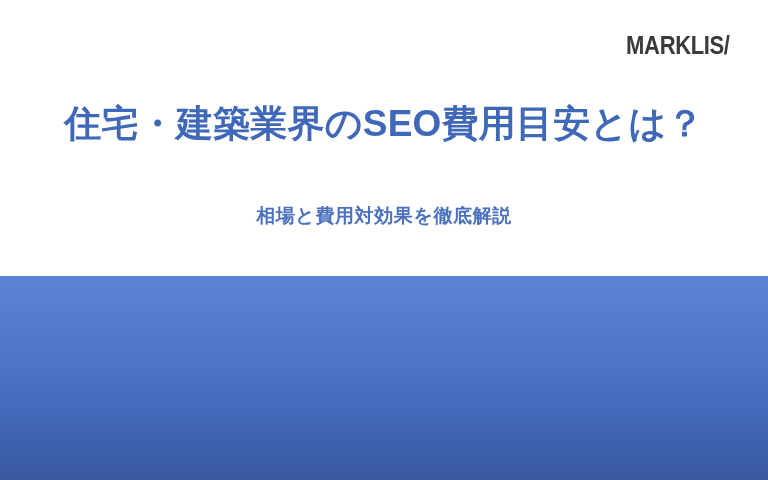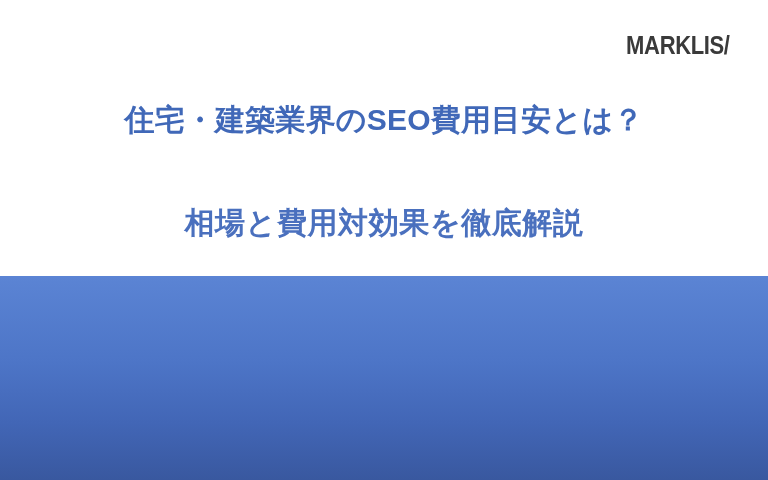--- a/index.html
+++ b/index.html
@@ -46,35 +46,35 @@
     transform-origin: right center;
     white-space: nowrap;
   }
 
   .headline {
     position: absolute;
     left: 0;
     top: 102px;
     width: 768px;
     text-align: center;
-    font-size: 30px;
+    font-size: 37px;
     font-weight: 700;
     color: #4068b8;
     letter-spacing: 0.2px;
     line-height: 1.18;
     white-space: nowrap;
   }
 
   .subheadline {
     position: absolute;
     left: 0;
     top: 205px;
     width: 768px;
     text-align: center;
-    font-size: 30px;
+    font-size: 19px;
     font-weight: 700;
     color: #4a70be;
     letter-spacing: 0.6px;
     line-height: 1.2;
     white-space: nowrap;
   }
 
   
   .blue-band {
     position: absolute;

